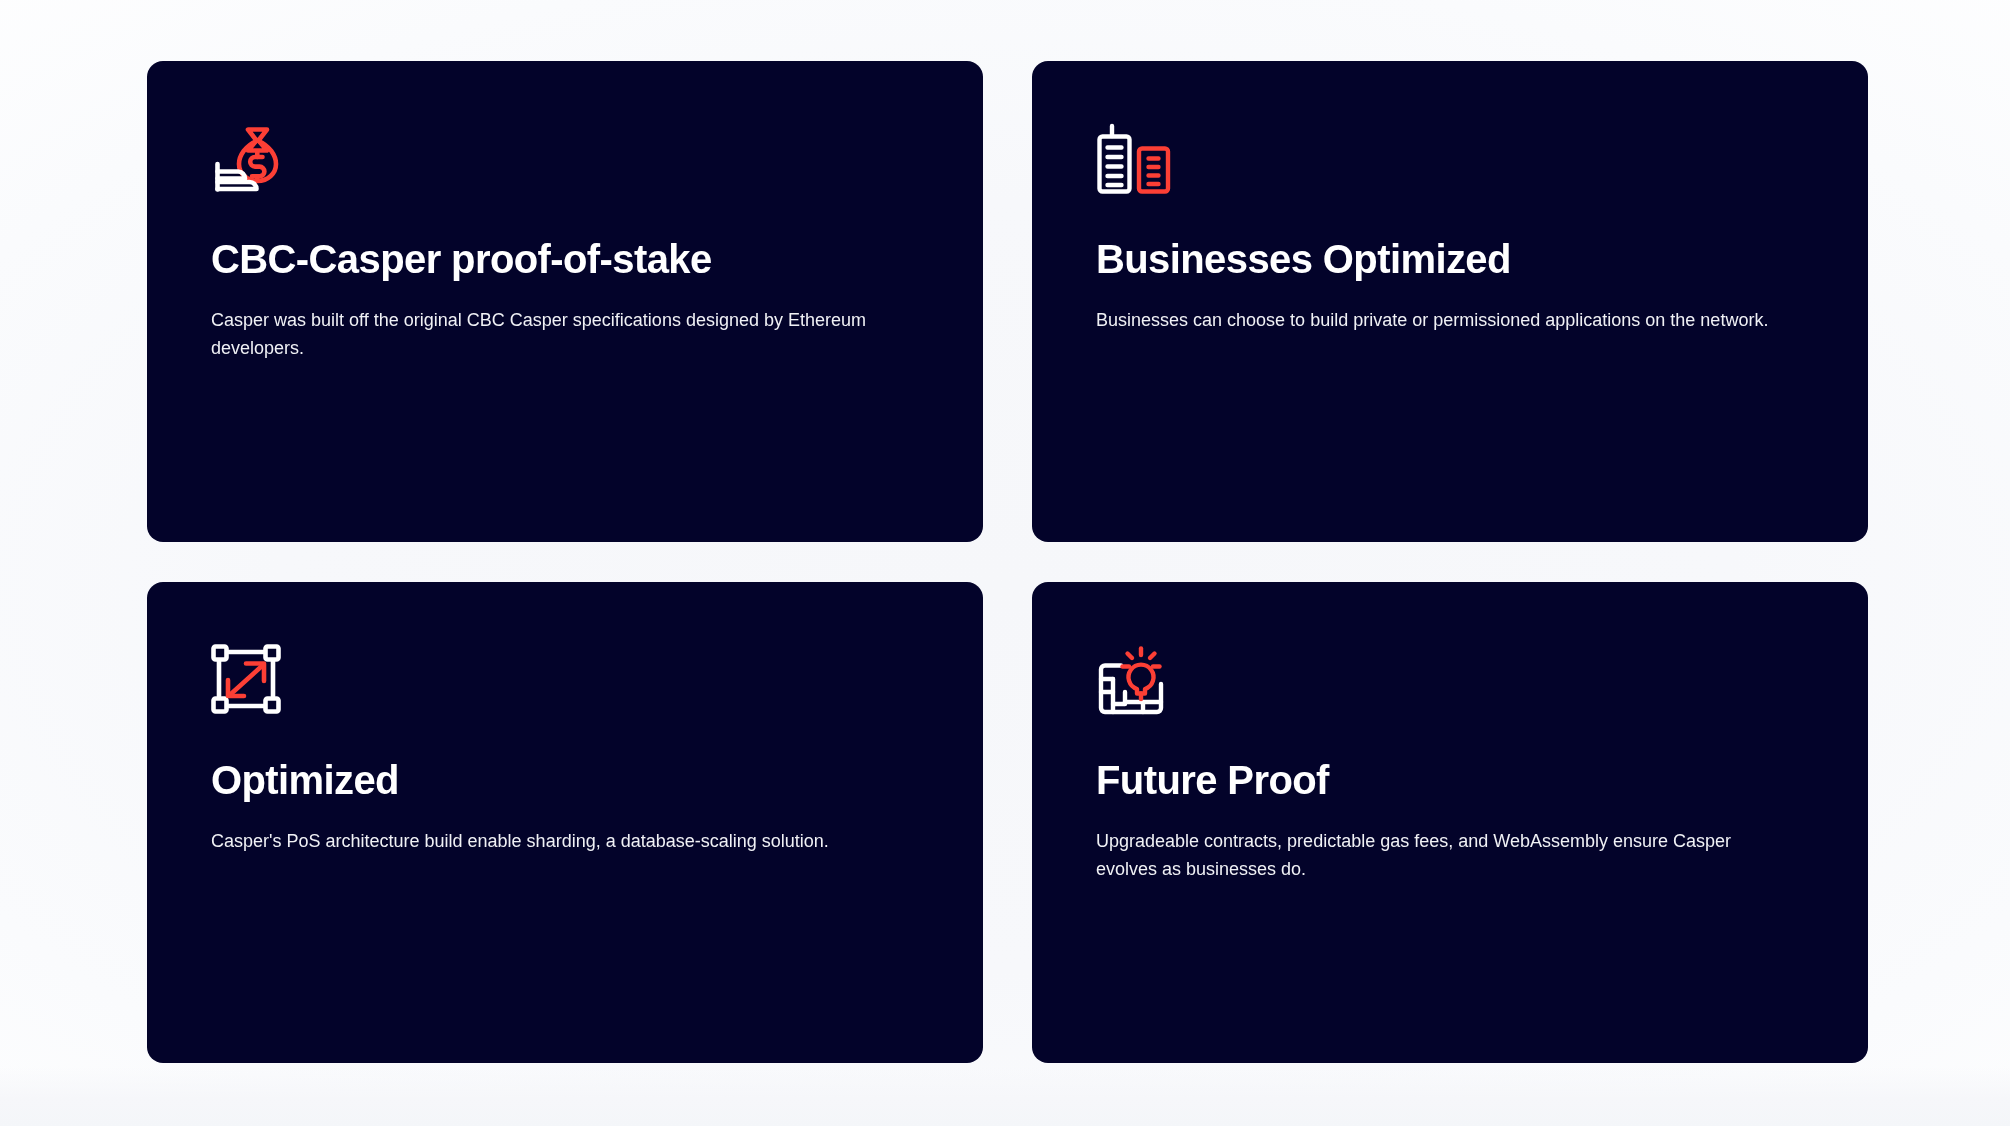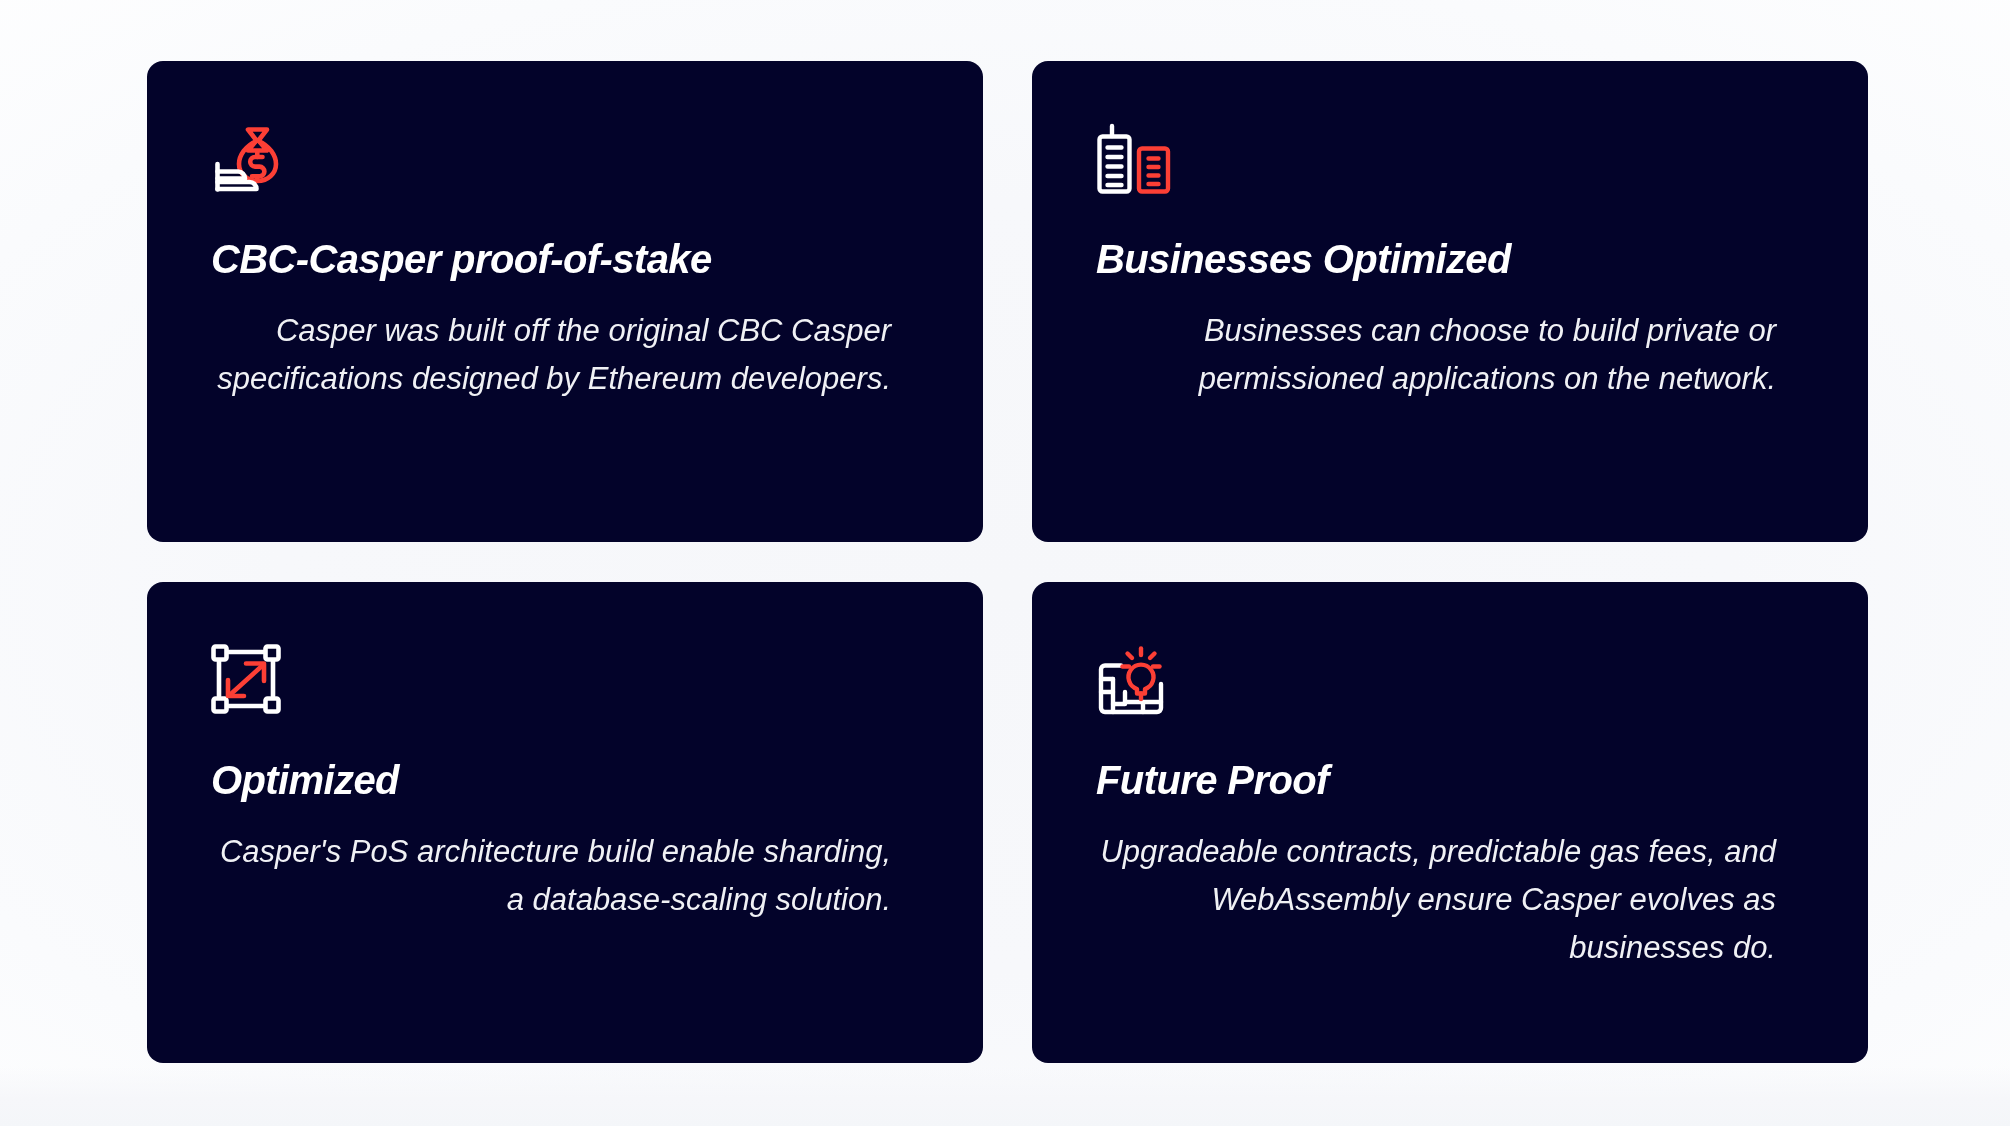--- a/index.html
+++ b/index.html
@@ -41,21 +41,20 @@
     position: absolute;
     left: 147px;
     top: 61px;
     width: 1745px;
     height: 928px;
     display: grid;
     grid-template-columns: 836px 836px;
     grid-template-rows: 481px 481px;
     column-gap: 49px;
     row-gap: 40px;
-    font-style: italic;
   }
 
   .feature-card {
     background: #03032a;
     border-radius: 16px;
     padding: 62px 64px 0 64px;
     overflow: hidden;
   }
 
   .card-icon {
@@ -69,26 +68,25 @@
   .card-title {
     font-size: 40px;
     line-height: 1.12;
     font-weight: bold;
     color: #ffffff;
     letter-spacing: -0.015em;
     margin-bottom: 25px;
   }
 
   .card-body {
-    font-size: 31px;
+    font-size: 18px;
     line-height: 1.55;
     color: #f0f1f5;
     font-weight: 400;
     max-width: 680px;
-    text-align: right;
   }
 </style>
 </head>
 <body>
 
 <div class="page-backdrop"></div>
 
 <main class="feature-grid">
 
   <section class="feature-card">

